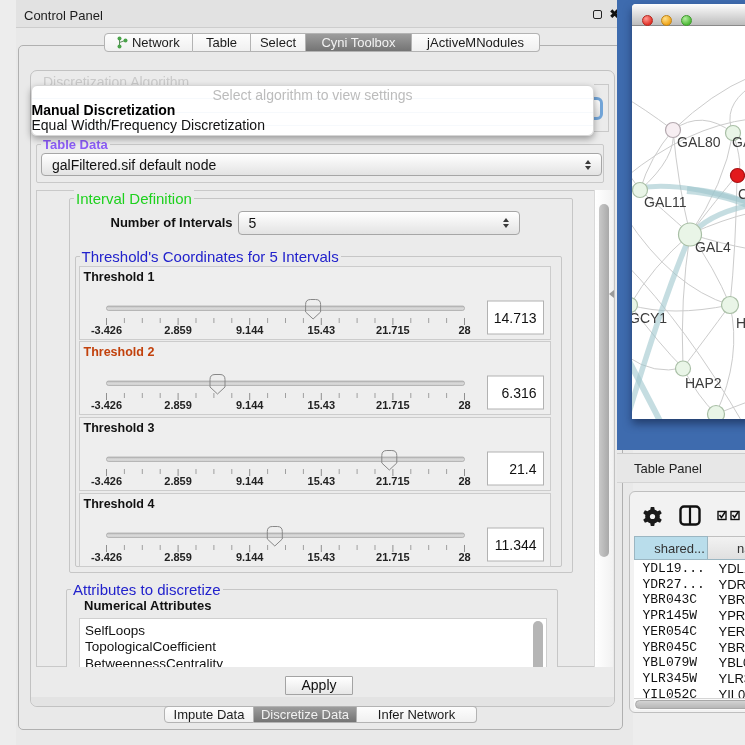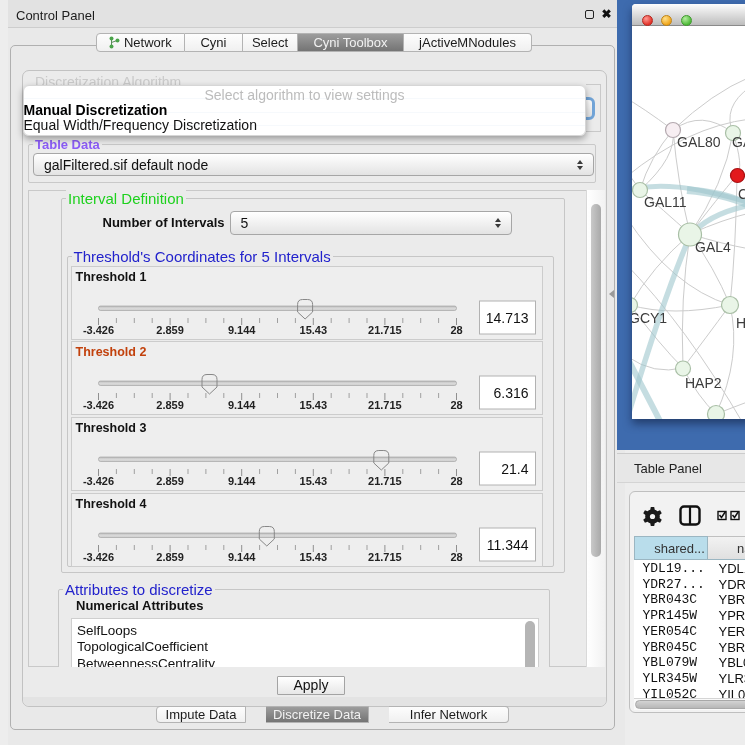--- a/index.html
+++ b/index.html
@@ -2,21 +2,21 @@
 <html><head>
 <meta charset="utf-8">
 <style>
 * { margin:0; padding:0; box-sizing:border-box; }
 html,body { width:745px; height:745px; overflow:hidden; background:#ededed;
   font-family:"Liberation Sans", sans-serif; }
 .abs { position:absolute; }
 #stage { position:relative; width:745px; height:745px; }
 
 
-#cpanel { left:8px; top:0; width:617px; height:745px; background:#e9e9e9; }
+#cpanel { left:16px; top:0; width:617px; height:745px; background:#e9e9e9; }
 #cp-title { left:0; top:0; width:617px; height:28px; background:#e2e2e2;
   border-bottom:1px solid #cdcdcd; }
 #cp-title .t { position:absolute; left:8px; top:8px; font-size:13px; color:#1c1c1c; }
 #btn-float { left:577px; top:10px; width:9px; height:9px; border:1.5px solid #222; border-radius:2px; }
 #btn-close { left:593.5px; top:7px; font-size:12px; font-weight:bold; color:#111; -webkit-font-smoothing:antialiased; }
 
 
 #tabpane { left:2px; top:45px; width:605px; height:685px; border:1px solid #b0b0b0;
   border-radius:5px; background:#e9e9e9; }
 
@@ -57,21 +57,21 @@
   box-shadow:0 3px 7px rgba(0,0,0,0.35); }
 #popup .r1 { position:absolute; top:1px; width:100%; text-align:center; font-size:14px; color:#bcbcbc; }
 #popup .r2 { position:absolute; top:16px; left:-0.5px; font-size:14px; font-weight:bold; color:#000; }
 #popup .r3 { position:absolute; top:31px; left:-0.5px; font-size:14px; color:#111; }
 
 
 #applybtn { left:269px; top:676px; width:68px; height:19px; background:linear-gradient(#ffffff,#e7e7e7);
   border:1px solid #a3a3a3; border-radius:1px; text-align:center; font-size:14px; color:#111; line-height:17px; }
 
 
-#bottabs { left:148px; top:706px;gap:20px; }
+#bottabs { left:148px; top:706px; }
 #bottabs .seg { height:17px; line-height:16px; }
 
 
 #desktop { left:617px; top:0; width:128px; height:450px; background:#3e6bae; }
 #netwin { position:absolute; left:15px; top:4px; width:120px; height:415px; background:#ffffff;
   border-radius:4px 4px 0 0; box-shadow:0 5px 9px rgba(10,20,50,0.5); }
 #netwin .tb { position:absolute; left:0; top:0; width:100%; height:22px;
   background:linear-gradient(#fdfdfd,#bdbdbd); border-bottom:1px solid #8a8a8a;
   border-radius:4px 4px 0 0; }
 .tl { position:absolute; top:11px; width:11px; height:11px; border-radius:50%; }
@@ -348,21 +348,21 @@
 
     <div id="toptabs" class="abs tabstrip">
       <div class="seg first" style="width:89px;"><svg width="11" height="13" style="vertical-align:-2px;">
             <g stroke="#5a8a5a" stroke-width="1" fill="none">
               <path d="M 2.5 3 L 2.5 10.5 M 2.5 6.5 L 8 4.5"></path>
             </g>
             <circle cx="2.5" cy="2.5" r="2" fill="#4aa34a"></circle>
             <circle cx="2.5" cy="10.5" r="2" fill="#4aa34a"></circle>
             <circle cx="8.5" cy="4.5" r="2" fill="#4aa34a"></circle>
           </svg> Network</div>
-      <div class="seg" style="width:58px;">Cyni</div>
+      <div class="seg" style="width:58px;">Table</div>
       <div class="seg" style="width:55px;">Select</div>
       <div class="seg sel" style="width:106px;">Cyni Toolbox</div>
       <div class="seg last" style="width:128px;">jActiveMNodules</div>
     </div>
 
     <div id="popup" class="abs">
       <div class="r1">Select algorithm to view settings</div>
       <div class="r2">Manual Discretization</div>
       <div class="r3">Equal Width/Frequency Discretization</div>
     </div>

